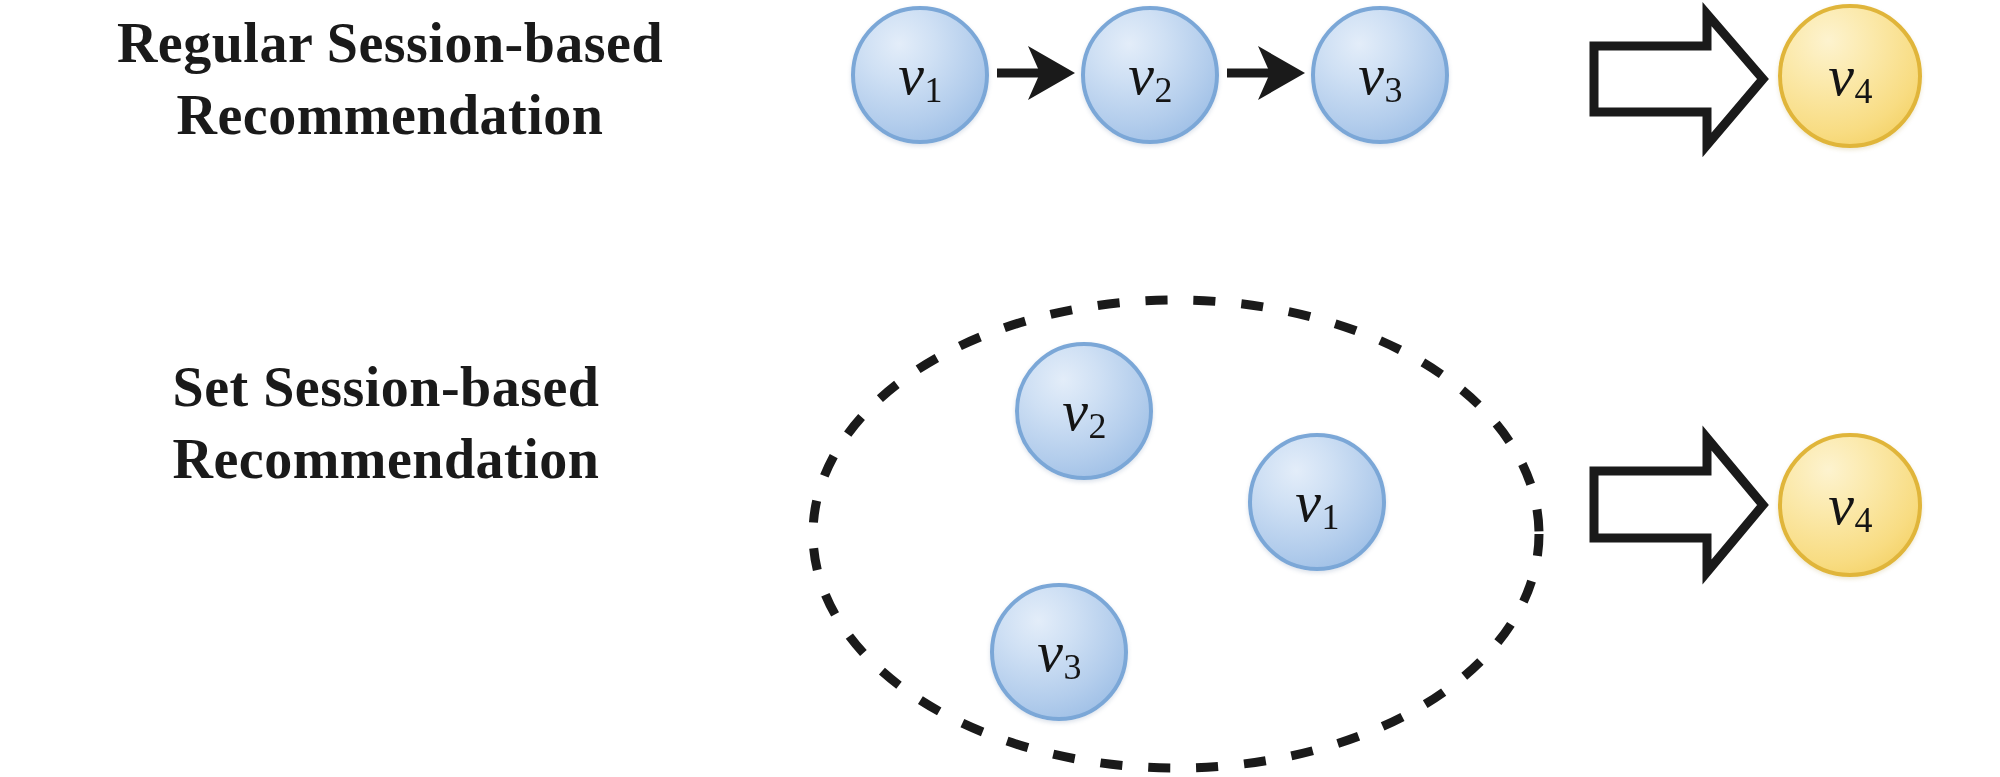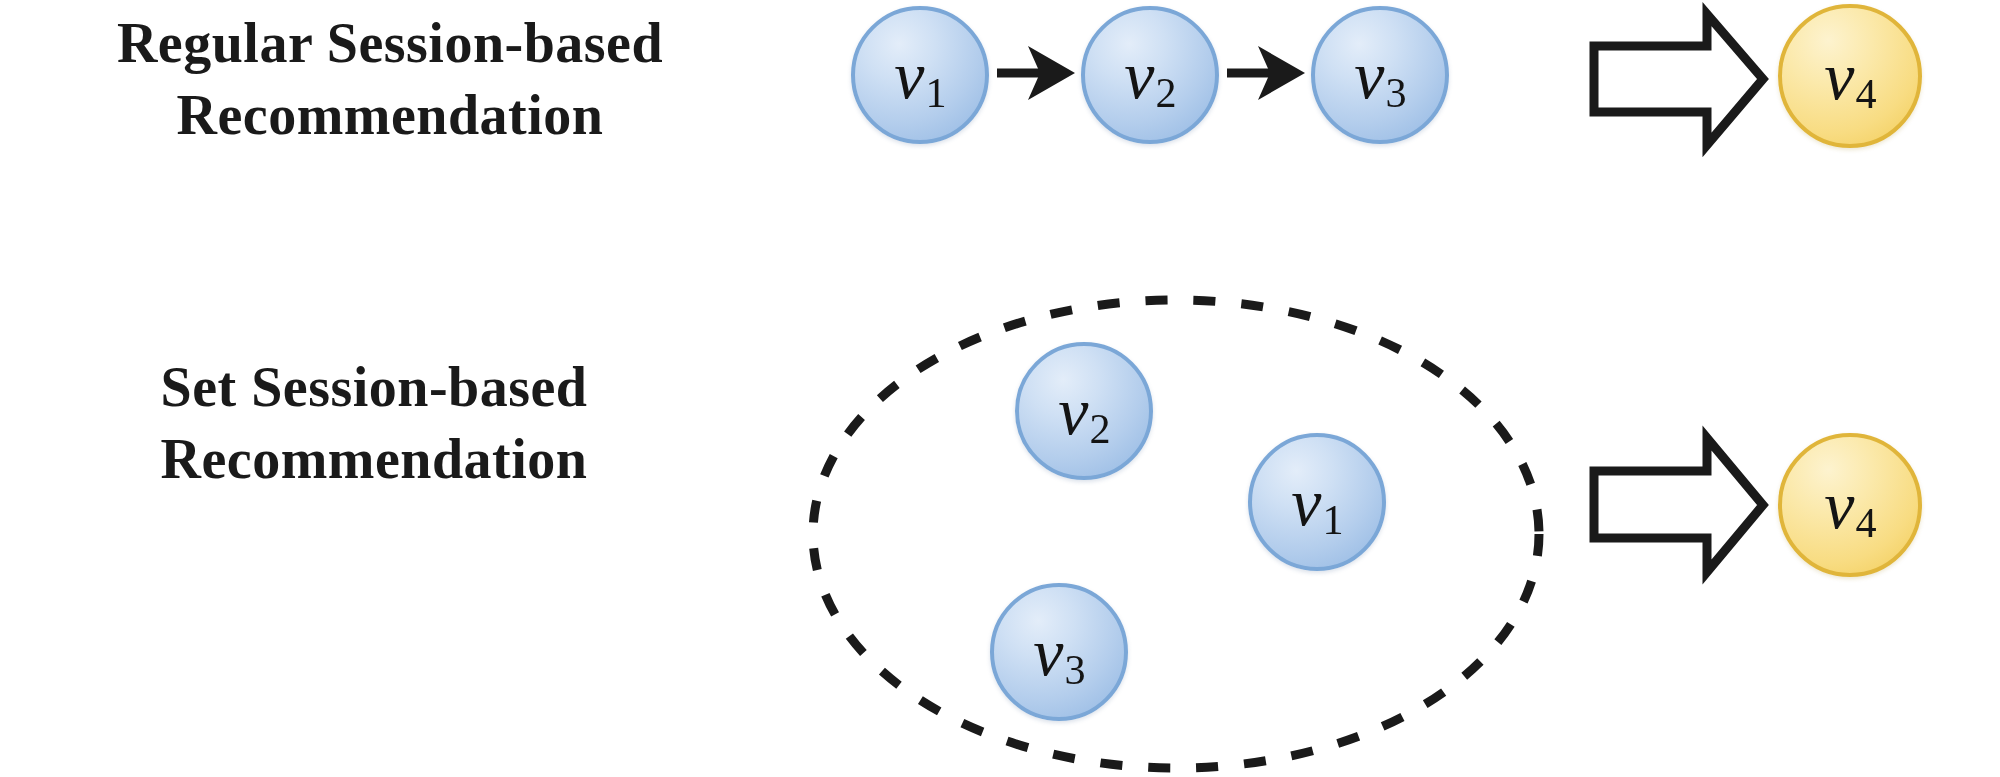--- a/index.html
+++ b/index.html
@@ -28,21 +28,21 @@
     color: #1a1a1a;
     letter-spacing: 0.5px;
     white-space: pre-line;
   }
   #label-regular {
     left: 60px;
     top: 8px;
     width: 660px;
   }
   #label-set {
-    left: 44px;
+    left: 56px;
     top: 352px;
     width: 660px;
   }
 
   
   .node {
     position: absolute;
     border-radius: 50%;
     display: flex;
     align-items: center;
@@ -56,21 +56,21 @@
   }
   .node-yellow {
     background: radial-gradient(circle at 34% 24%, #fdf3cf 0%, #fbe9ab 32%, #f8dc82 68%, #f3cf5f 92%, #f0c94f 100%);
     border: 4px solid #e0b53a;
     box-shadow: 0 2px 4px rgba(170,140,40,0.22);
     text-align: right;
   }
   .node-label {
     font-family: "Liberation Serif", "DejaVu Serif", serif;
     font-style: italic;
-    font-size: 68px;
+    font-size: 58px;
     color: #141414;
     line-height: 1;
     user-select: none;
   }
   .node-label sub {
     font-style: normal;
     font-size: 0.62em;
     vertical-align: baseline;
     position: relative;
     top: 0.22em;

